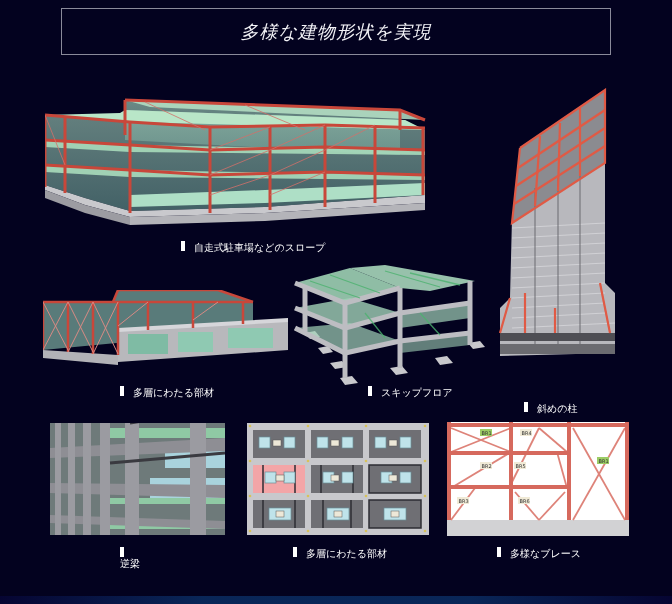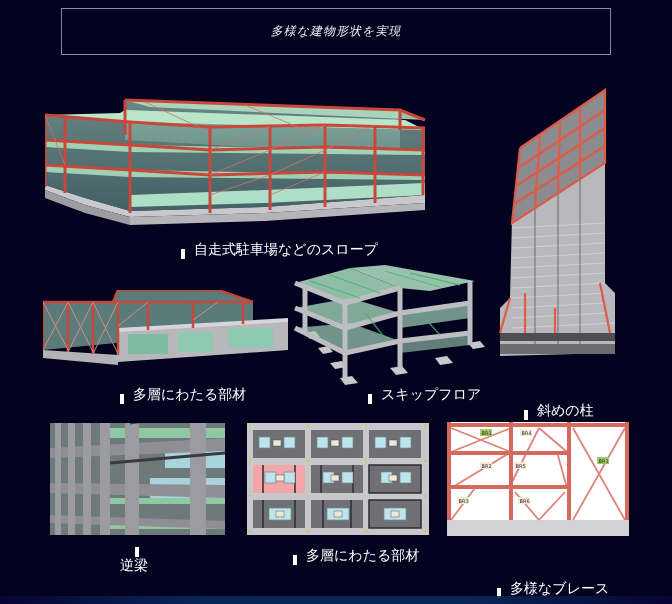--- a/index.html
+++ b/index.html
@@ -13,25 +13,25 @@
     position:absolute; left:0; right:0; bottom:0; height:8px;
     background:linear-gradient(90deg,#060534 0%,#0a2a5e 30%,#0a2a5e 70%,#060534 100%);
     opacity:.9;
   }
   .header-box {
     position:absolute; left:61px; top:8px; width:548px; height:45px;
     border:1px solid #8a8a9a;
     display:flex; align-items:center; justify-content:center;
   }
   .header-title {
-    font-size:12px; letter-spacing:1px; font-style:italic; color:#f2f2f6;text-align:right;
+    font-size:18px; letter-spacing:1px; font-style:italic; color:#f2f2f6;text-align:right;
   }
   .caption {
-    position:absolute; font-size:14px; color:#ffffff; white-space:nowrap;
-    display:flex; align-items:flex-end;
+    position:absolute; font-size:10px; color:#ffffff; white-space:nowrap;
+    display:flex; align-items:flex-start;
   }
   .caption .bar { display:inline-block; width:4px; height:10px; background:#ffffff; margin-right:9px; }
   .pic { position:absolute; overflow:hidden; }
   svg { display:block; }
 </style>
 </head>
 <body>
 
 <div class="header-box">
   <span class="header-title">多様な建物形状を実現</span>
@@ -365,18 +365,18 @@
       <text x="34.5" y="45.5">BR2</text>
       <rect x="67" y="40" width="12" height="7" fill="#f0ead6"></rect>
       <text x="68.5" y="45.5">BR5</text>
       <rect x="10" y="75" width="12" height="7" fill="#f0ead6"></rect>
       <text x="11.5" y="80.5">BR3</text>
       <rect x="71" y="75" width="12" height="7" fill="#f0ead6"></rect>
       <text x="72.5" y="80.5">BR6</text>
     </g>
   </svg>
 </div>
-<div class="caption" style="left:497px;top:547px;margin-top:33px;">
+<div class="caption" style="left:497px;top:547px;">
   <span class="bar"></span>
   <span>多様なブレース</span>
 </div>
 
 <div class="bottom-glow"></div>
 
 </body></html>

